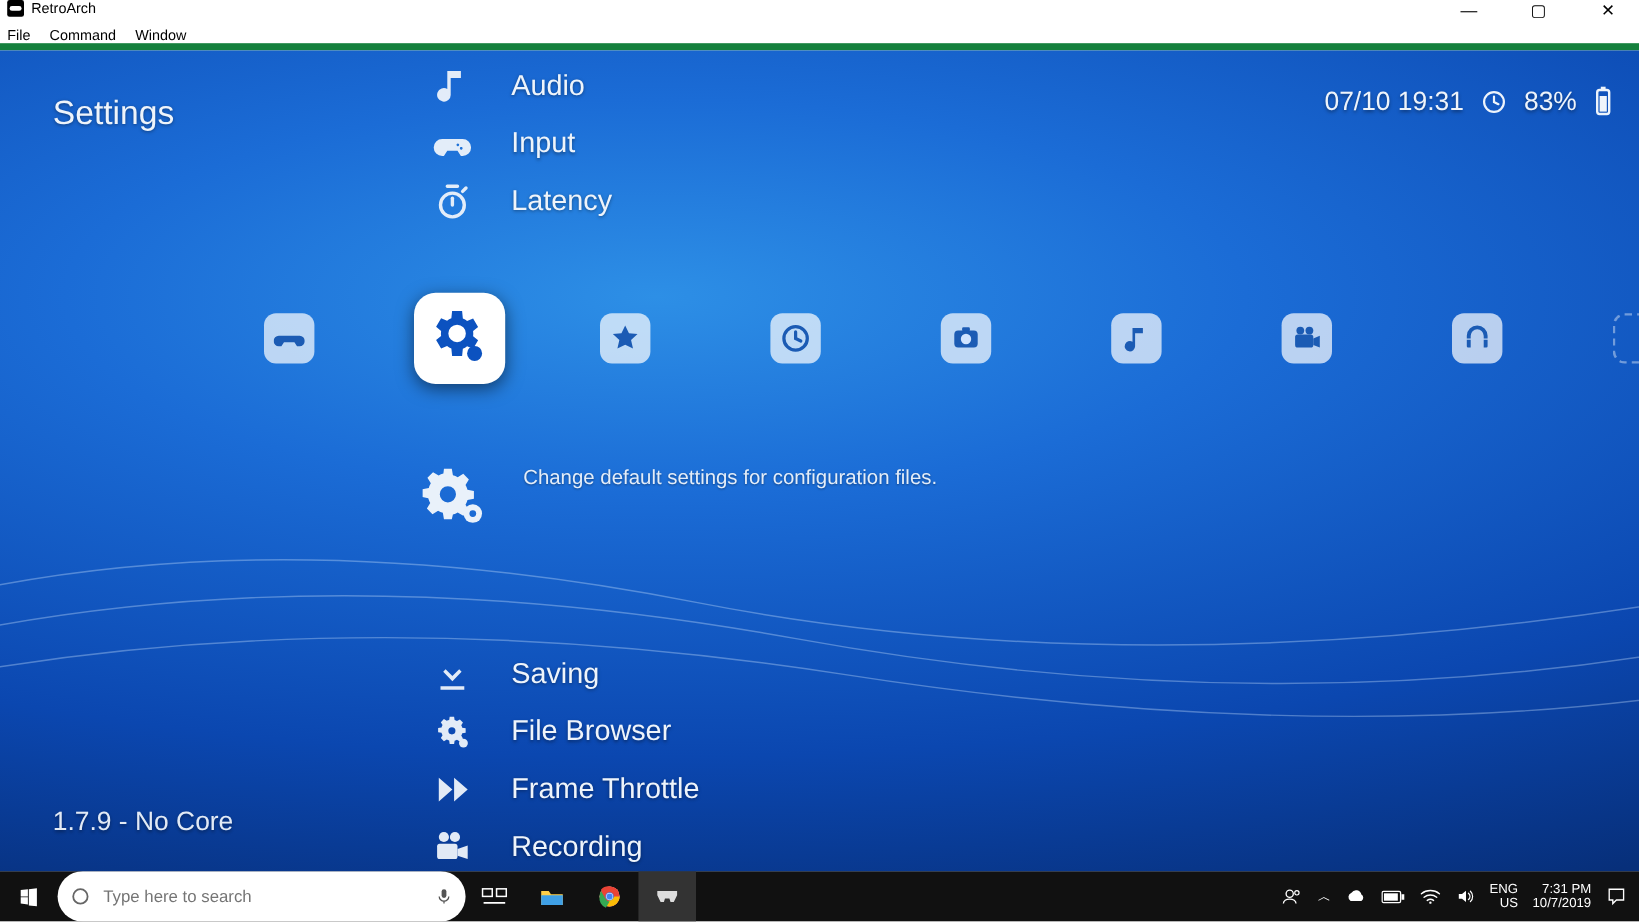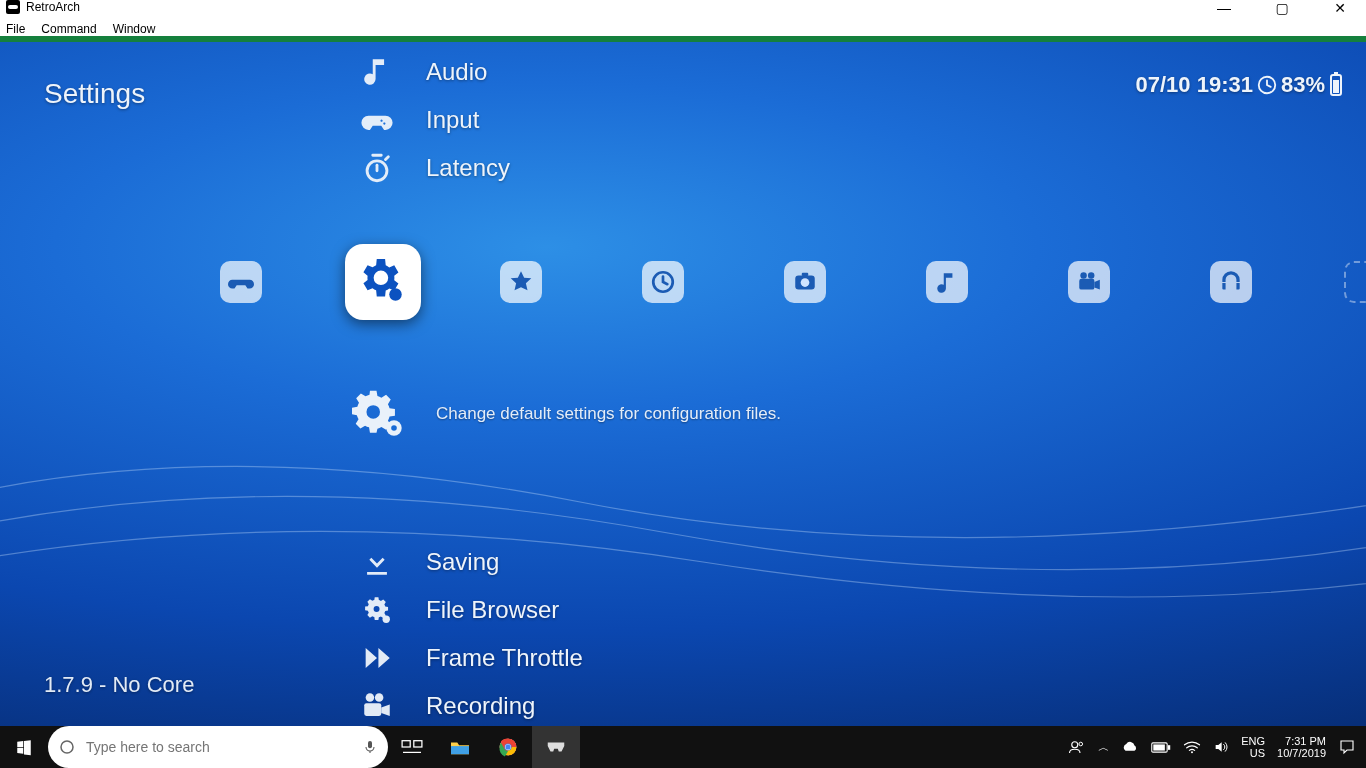--- a/index.html
+++ b/index.html
@@ -22,41 +22,41 @@
   background: radial-gradient(ellipse 120% 80% at 40% 30%, #2d8fe6 0%, #1b6cd6 30%, #0b47b0 70%, #072f7a 100%);
   color: #eef4fb;
   overflow: hidden;
   text-align: center;
 }
 .wave { position: absolute; left: -10%; width: 120%; height: 220px; top: 370px; opacity: 0.35; }
 .wave path { fill: none; stroke: #cfe6ff; stroke-width: 1.2; }
 
 .section-title { position: absolute; top: 36px; left: 44px; font-size: 28px; font-weight: 300; text-shadow: 0 1px 3px rgba(0,0,0,.4); }
 
-.topright { position: absolute; top: 30px; right: 22px; display: flex; align-items: center; gap: 3px; font-size: 22px; font-weight: 700; text-shadow: 0 1px 3px rgba(0,0,0,.4); }
+.topright { position: absolute; top: 30px; right: 22px; display: flex; align-items: center; gap: 14px; font-size: 22px; font-weight: 400; text-shadow: 0 1px 3px rgba(0,0,0,.4); }
 
 
 .vlist { position: absolute; left: 360px; }
 .vlist.above { top: 6px; }
 .vlist.below { top: 496px; }
 .vitem { display: flex; align-items: center; gap: 32px; height: 48px; font-size: 24px; font-weight: 300; text-shadow: 0 1px 3px rgba(0,0,0,.4); }
 .vitem .icon { width: 34px; height: 34px; display: flex; align-items: center; justify-content: center; opacity: .95; }
 
 
 .hbar { position: absolute; top: 190px; left: 0; right: 0; height: 100px; display: flex; align-items: center; }
 .hbar .hicon { width: 42px; height: 42px; background: rgba(255,255,255,.7); border-radius: 10px; display: flex; align-items: center; justify-content: center; color: #1b5bb4; position: absolute; }
 .hbar .hicon svg { width: 26px; height: 26px; }
 .hbar .hicon.main { width: 76px; height: 76px; background: #fff; border-radius: 18px; box-shadow: 0 4px 14px rgba(0,0,0,.5); color: #0c52c0; }
 .hbar .hicon.main svg { width: 50px; height: 50px; }
 
 
 .highlight { position: absolute; top: 338px; left: 352px; display: flex; gap: 28px; align-items: flex-start; }
 .highlight .bigicon { width: 56px; height: 56px; display: flex; align-items: center; justify-content: center; opacity: .98; margin-top: 6px; }
 .highlight .txt .t { font-size: 32px; font-weight: 300; text-shadow: 0 2px 4px rgba(0,0,0,.45); }
-.highlight .txt .d { font-size: 17px; font-weight: 300; opacity: .95; margin-top: 24px; text-shadow: 0 1px 2px rgba(0,0,0,.4); }
+.highlight .txt .d { font-size: 17px; font-weight: 300; opacity: .95; margin-top: 8px; text-shadow: 0 1px 2px rgba(0,0,0,.4); }
 
 .version { position: absolute; left: 44px; bottom: 28px; font-size: 22px; font-weight: 400; text-shadow: 0 1px 3px rgba(0,0,0,.4); opacity: .95; }
 
 
 .taskbar { height: 42px; background: #111; display: flex; align-items: center; color: #fff; font-size: 12px; }
 .taskbar .start { width: 48px; height: 42px; display: flex; align-items: center; justify-content: center; }
 .taskbar .search { flex: 0 0 340px; height: 42px; background: #fff; color: #555; display: flex; align-items: center; padding: 0 10px; gap: 10px; border-radius: 21px; }
 .taskbar .search input { border: none; outline: none; flex: 1; font-size: 14px; color: #333; background: transparent; }
 .taskbar .tray { margin-left: auto; display: flex; align-items: center; gap: 12px; padding: 0 10px; }
 .taskbar .tray .stack { text-align: right; line-height: 1.1; font-size: 11px; }

